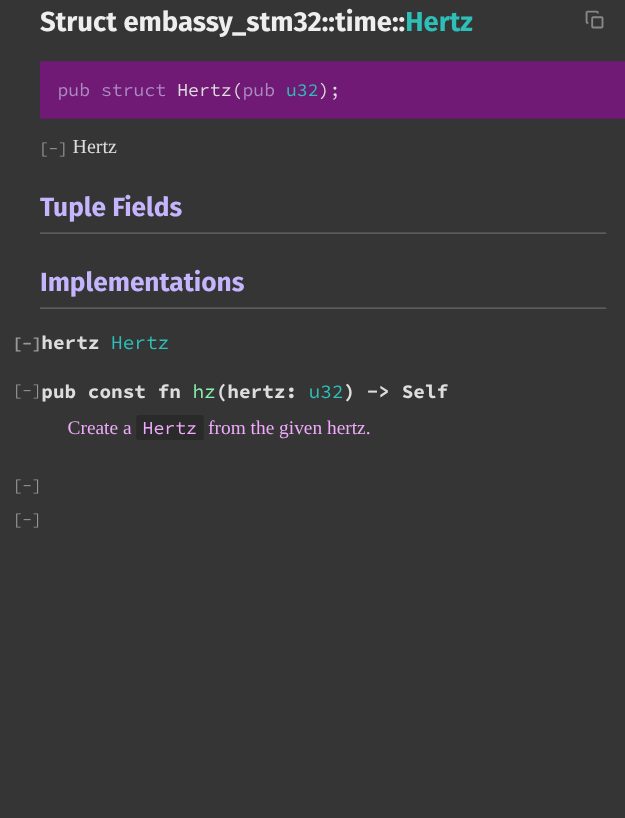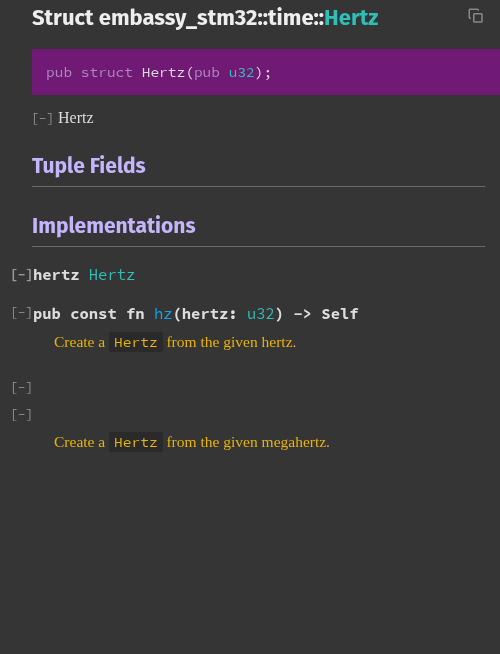--- a/index.html
+++ b/index.html
@@ -68,26 +68,26 @@
   align-items: flex-start;
   gap: 5px;
   margin: 0 0 10px 0;
 }
 .method-sig {
   font-family: "Source Code Pro", Consolas, monospace;
   font-size: 15.5px;
   font-weight: 700;
   color: #ddd;
 }
-.method-sig .fn-name { color: #0ea5e9; font-weight: 400; }
+.method-sig .fn-name { color: #86efac; font-weight: 400; }
 .method-sig .param-type { color: #2dbfb8; font-weight: 400; }
 .method-desc {
   font-family: Georgia, serif;
   font-size: 15.5px;
-  color: #eab308;
+  color: #f0abfc;
   margin: 0 0 28px 44px;
 }
 .code-inline {
   font-family: "Source Code Pro", Consolas, monospace;
   background: #2a2a2a;
   padding: 1px 5px;
   border-radius: 2px;
   font-size: 14.5px;
 }
 </style>
@@ -133,16 +133,15 @@
           <span class="toggle-btn">[−]</span>
           <span class="method-sig">pub const fn <span class="fn-name">hz</span>(hertz: <span class="param-type">u32</span>) -&gt; Self</span>
         </div>
         <div class="method-desc">Create a <span class="code-inline">Hertz</span> from the given hertz.</div>
         <div class="method-row">
           <span class="toggle-btn">[−]</span>
         </div>
         <div class="method-row">
           <span class="toggle-btn">[−]</span>
         </div>
-        <div class="method-desc">Create a <span class="code-inline">Hertz</span> from the given megahertz.</div>
       </div>
   </div>
 </div>
 
 </body></html>

